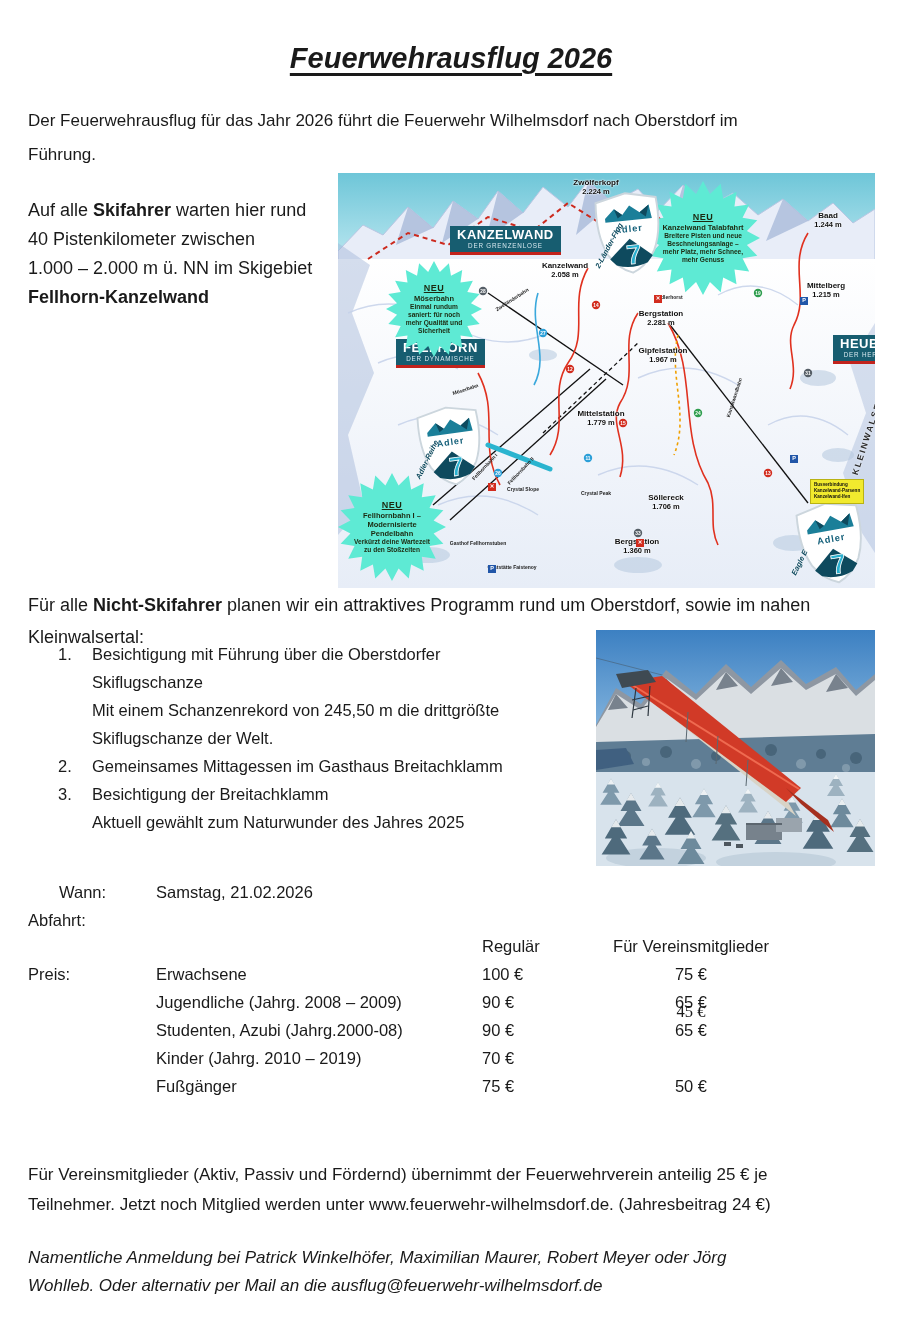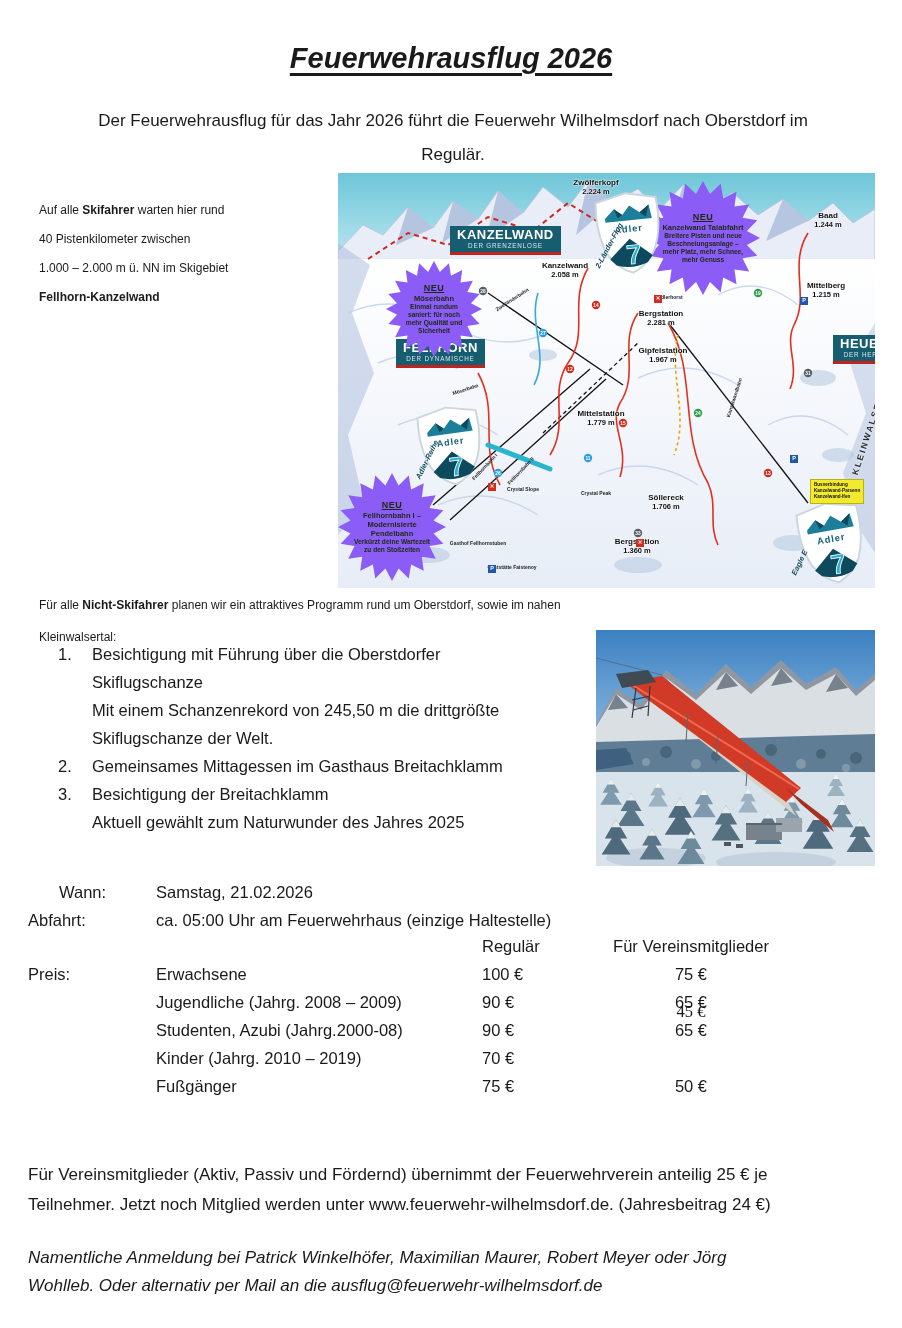--- a/index.html
+++ b/index.html
@@ -2,35 +2,35 @@
 <html><head>
 <meta charset="utf-8">
 <style>
   html,body{margin:0;padding:0;background:#fff;}
   .page{position:relative;width:902px;height:1328px;background:#fff;overflow:hidden;
         font-family:"Liberation Sans",sans-serif;color:#1a1a1a;}
   .abs{position:absolute;}
   .doc-title{top:42px;left:0;width:902px;text-align:center;font-size:29px;font-weight:700;font-style:italic;}
   .doc-title span{text-decoration:underline;text-decoration-thickness:2.5px;text-underline-offset:5px;}
   .para{font-size:17px;line-height:34px;}
-  .para-28{font-size:12px;line-height:29px;margin-left:11px;}
+  .para-28{font-size:18px;line-height:29px;}
   b{font-weight:700;}
   .italic{font-style:italic;}
 
   
   .ski-map{left:338px;top:173px;width:537px;height:415px;overflow:hidden;}
   .ski-map svg.art{position:absolute;left:0;top:0;}
   .pk{position:absolute;font-size:8px;font-weight:700;color:#101010;text-align:center;line-height:1.18;
       text-shadow:0 0 2px #fff,0 0 2px #fff;white-space:nowrap;}
   .pk .el{font-weight:600;font-size:7.5px;}
   .region-box{position:absolute;background:#175d70;color:#fff;text-align:center;padding:2px 7px 3px;
       box-shadow:0 3px 0 #c2231c;}
   .region-box .rn{font-size:13px;font-weight:700;letter-spacing:.5px;line-height:1.05;white-space:nowrap;}
   .region-box .rt{font-size:6.3px;letter-spacing:.8px;color:#d6e8ef;white-space:nowrap;}
-  .burst{position:absolute;background:#8b5cf6;
+  .burst{position:absolute;background:#5eead4;
      clip-path:polygon(100% 50%,88.5% 56.1%,97.6% 65.5%,84.7% 67.7%,90.5% 79.4%,77.6% 77.6%,79.4% 90.5%,67.7% 84.7%,65.5% 97.6%,56.1% 88.5%,50% 100%,43.9% 88.5%,34.5% 97.6%,32.3% 84.7%,20.6% 90.5%,22.4% 77.6%,9.5% 79.4%,15.3% 67.7%,2.4% 65.5%,11.5% 56.1%,0% 50%,11.5% 43.9%,2.4% 34.5%,15.3% 32.3%,9.5% 20.6%,22.4% 22.4%,20.6% 9.5%,32.3% 15.3%,34.5% 2.4%,43.9% 11.5%,50% 0%,56.1% 11.5%,65.5% 2.4%,67.7% 15.3%,79.4% 9.5%,77.6% 22.4%,90.5% 20.6%,84.7% 32.3%,97.6% 34.5%,88.5% 43.9%);
      display:flex;align-items:center;justify-content:center;text-align:center;}
   .burst .bi{width:72%;color:#1c2a10;}
   .burst .btag{font-size:9px;font-weight:800;text-decoration:underline;letter-spacing:.5px;}
   .burst .btitle{font-size:7.5px;font-weight:800;line-height:1.2;margin-top:1px;}
   .burst .bbody{font-size:6.6px;font-weight:600;line-height:1.25;}
   .badge{position:absolute;}
   .route-txt{position:absolute;font-size:7.5px;font-weight:700;font-style:italic;color:#0e4a5e;
      white-space:nowrap;text-shadow:0 0 2px #fff;}
   .bus-box{position:absolute;background:#f1ea2e;border:1px solid #b9b214;color:#111;
@@ -58,23 +58,23 @@
 </style>
 </head>
 <body>
 
 <div class="page">
 
   <div class="abs doc-title">
     <span>Feuerwehrausflug 2026</span>
   </div>
 
-  <div class="abs para" style="left:28px;top:104px;width:850px;text-align:center;">
+  <div class="abs para" style="left:28px;top:104px;width:850px;">
     <span>Der Feuerwehrausflug für das Jahr 2026 führt die Feuerwehr Wilhelmsdorf nach Oberstdorf im</span><br>
-    <span>Regulär.</span>
+    <span>Führung.</span>
   </div>
 
   <div class="abs para-28" style="left:28px;top:196px;width:300px;">
     <span>Auf alle </span><b>Skifahrer</b><span> warten hier rund</span><br>
     <span>40 Pistenkilometer zwischen</span><br>
     <span>1.000 – 2.000 m ü. NN im Skigebiet</span><br>
     <b>Fellhorn-Kanzelwand</b>
   </div>
 
   <div class="abs ski-map">
@@ -464,21 +464,20 @@
       <g fill="#4d565e">
           <rect x="128" y="212" width="7" height="4"></rect>
           <rect x="140" y="214" width="7" height="4"></rect>
         </g>
     </svg>
   </div>
 
   <div class="abs line16 lbl-col" style="top:880px;margin-left:31px;">Wann:</div>
   <div class="abs line16 val-col" style="top:880px;">Samstag, 21.02.2026</div>
   <div class="abs line16 lbl-col" style="top:908px;">Abfahrt:</div>
-  <div class="abs line16 val-col" style="top:908px;">ca. 05:00 Uhr am Feuerwehrhaus (einzige Haltestelle)</div>
 
   <div class="abs line16 reg-col" style="top:934px;">Regulär</div>
   <div class="abs line16 mem-col" style="top:934px;">Für Vereinsmitglieder</div>
   <div class="abs line16 lbl-col" style="top:962px;">Preis:</div>
 
   <div>
     <div class="abs line16 val-col" style="top:962px;">Erwachsene</div>
     <div class="abs line16 reg-col" style="top:962px;">100 €</div>
     <div class="abs line16 mem-col" style="top:962px;">75 €</div>
   </div>

